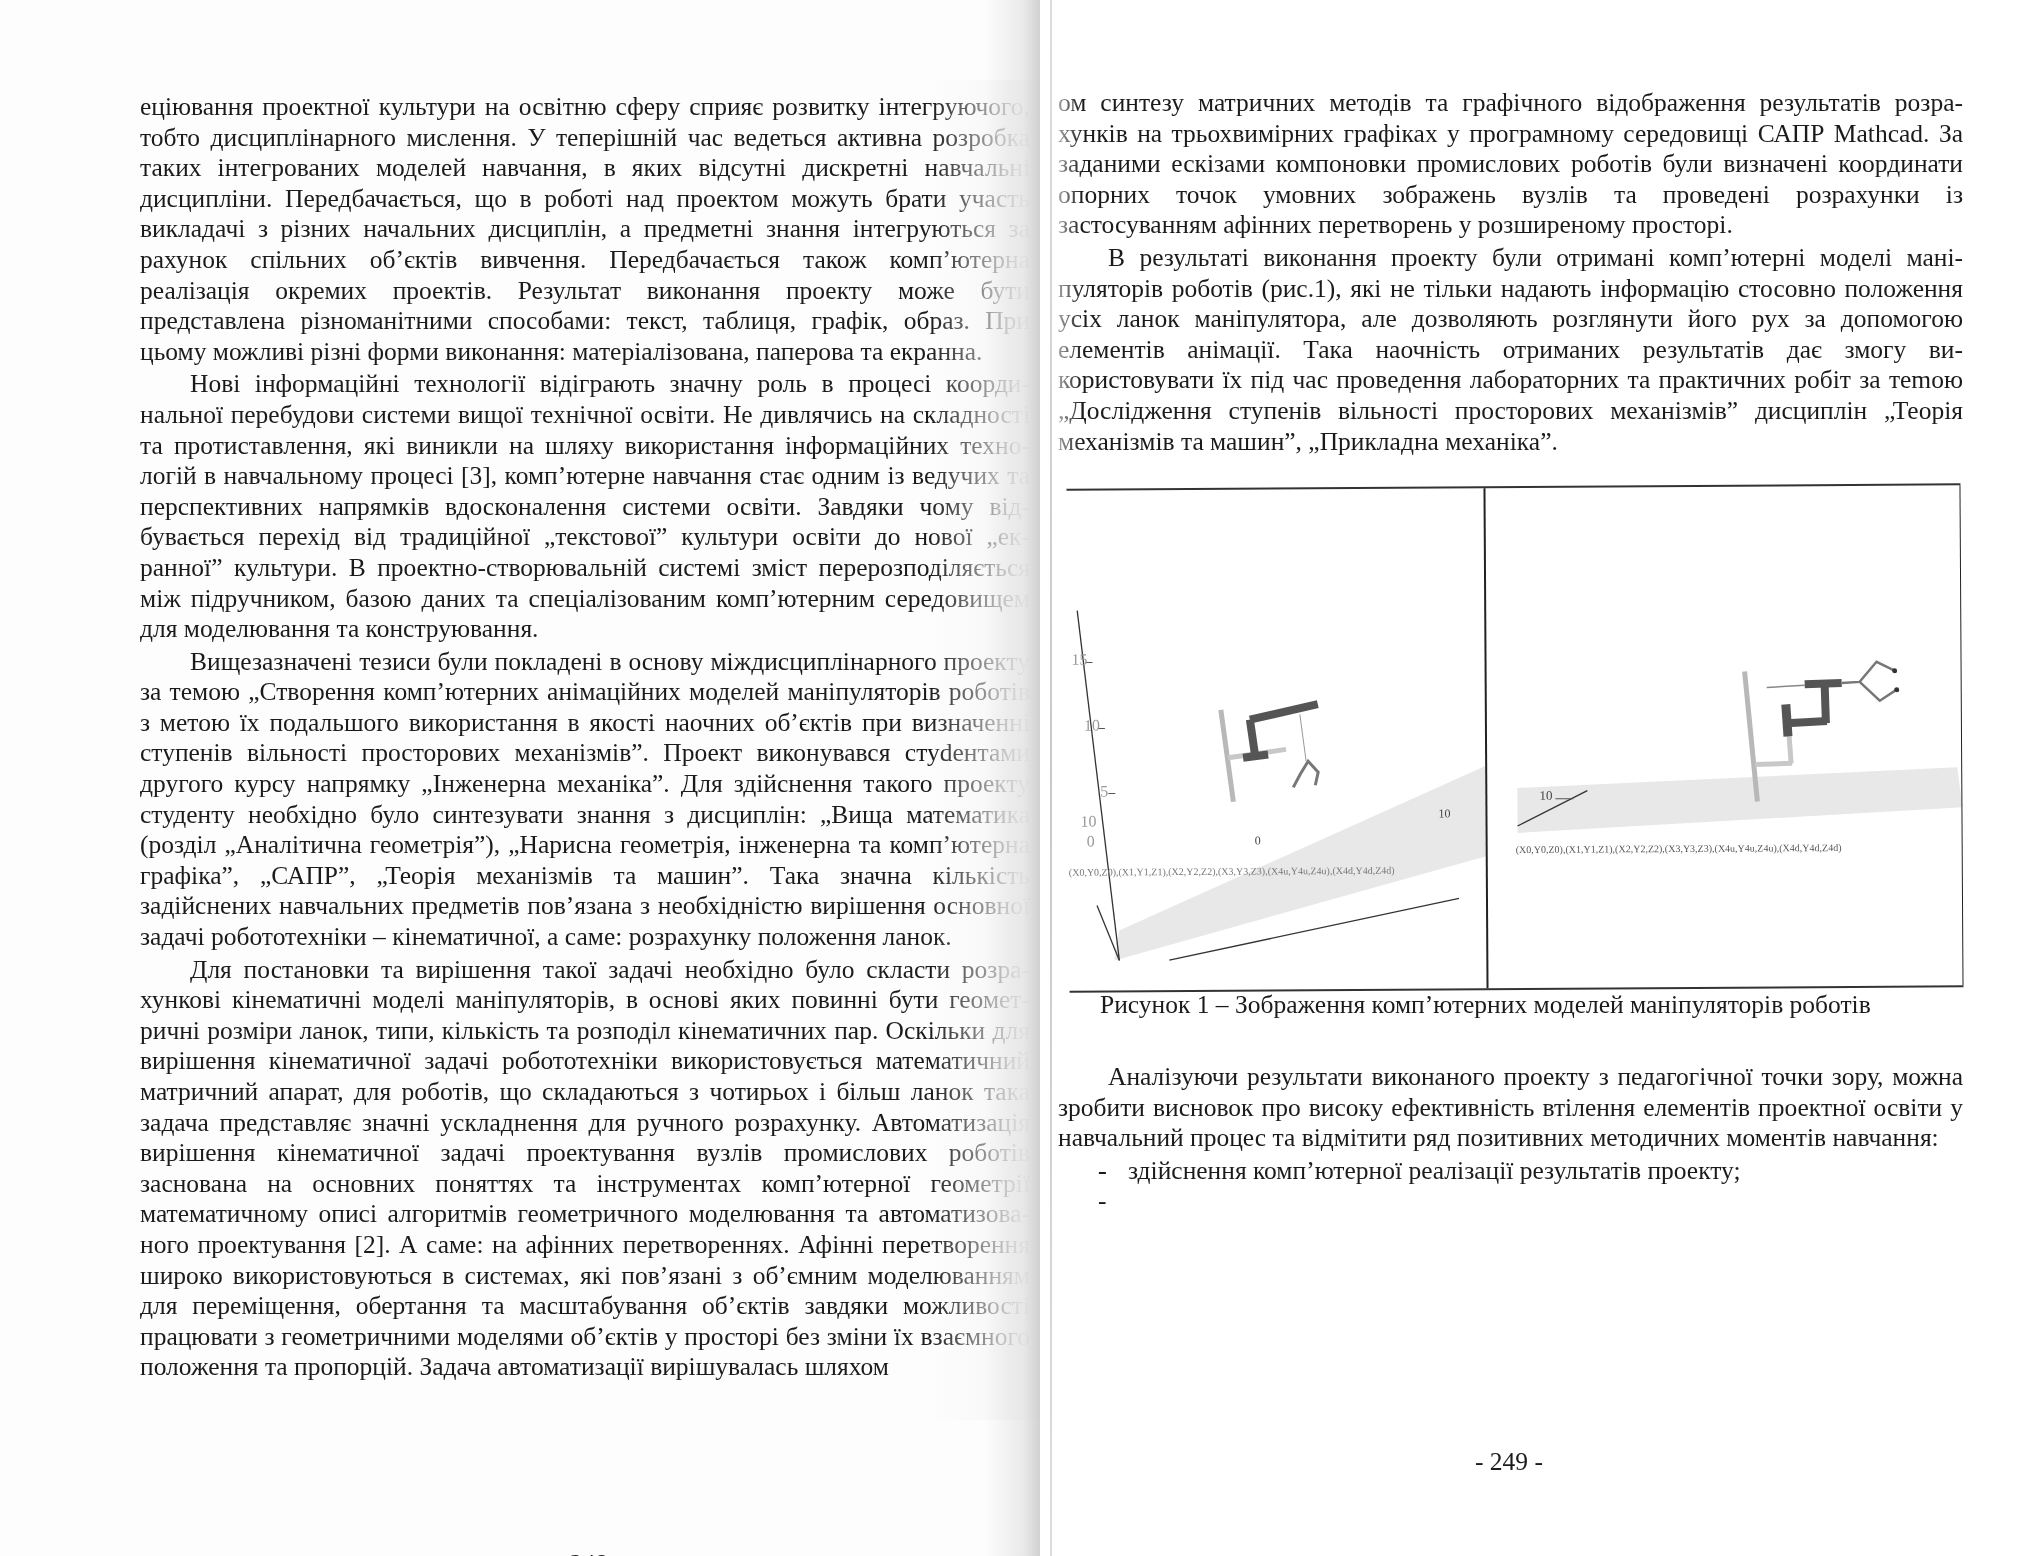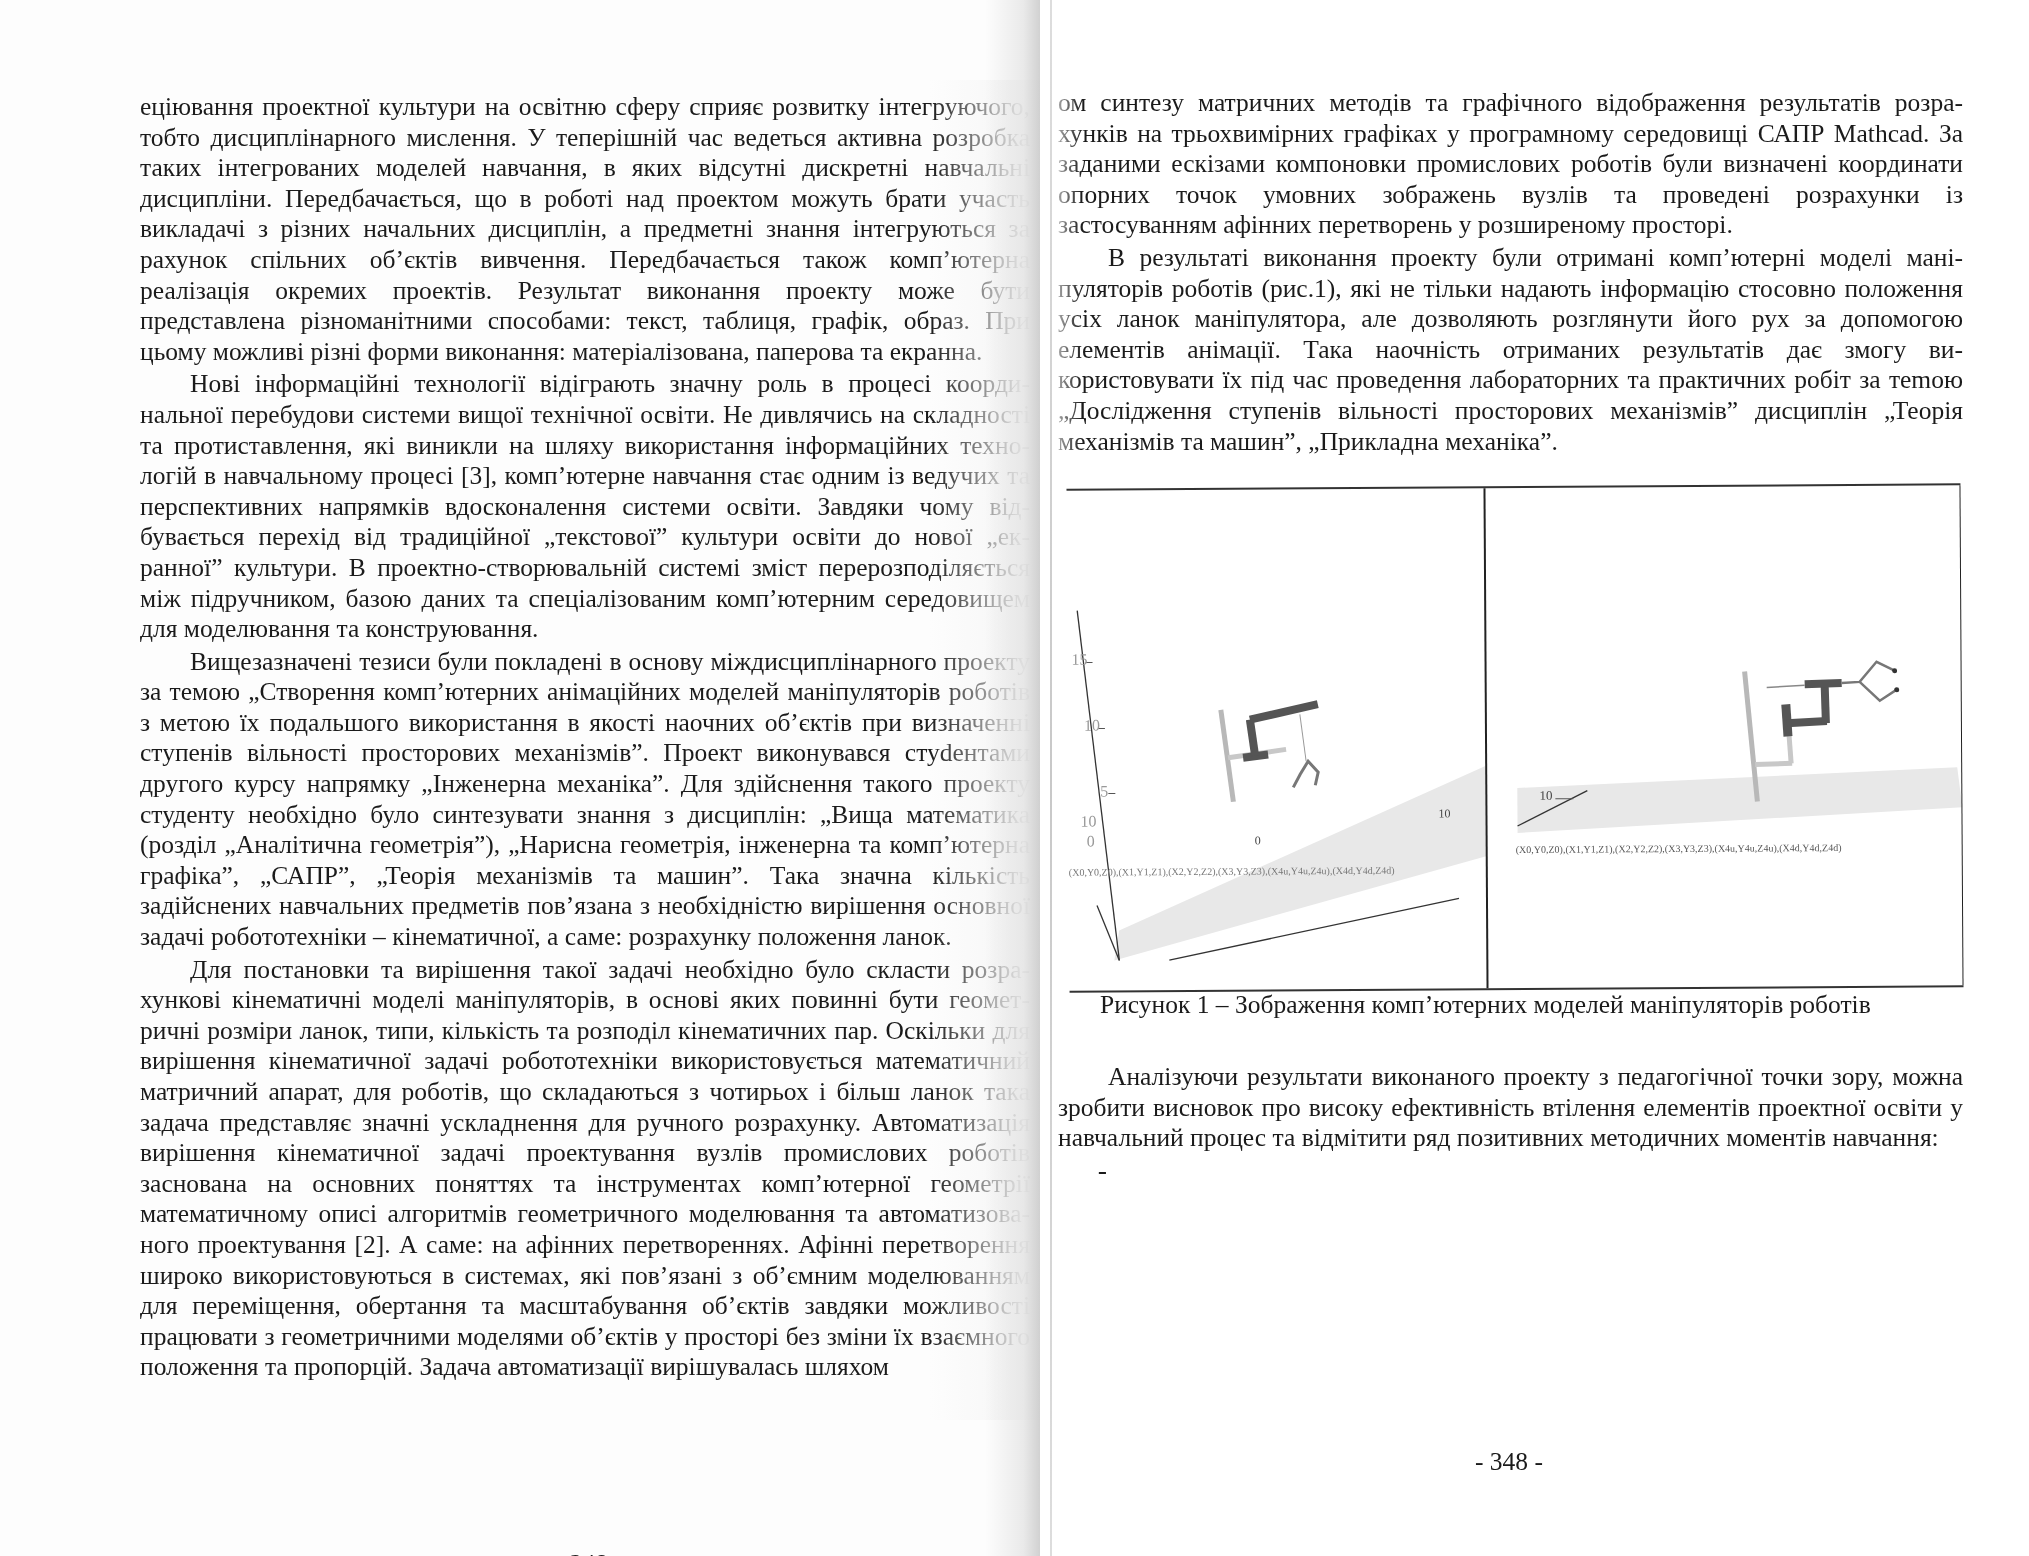--- a/index.html
+++ b/index.html
@@ -156,18 +156,18 @@
   <div class="fig-edge-right"></div>
 </div>
 
 <div id="figure-caption">Рисунок 1 – Зображення комп’ютерних моделей маніпуляторів роботів</div>
 
 <div class="text-block" id="right-text-bottom">
   <p class="para indent">Аналізуючи результати виконаного проекту з педагогічної точки зору, можна зробити висновок про високу ефективність втілення елементів проект­ної освіти у навчальний процес та відмітити ряд позитивних методичних мо­ментів навчання:</p>
   <ul class="bullets">
     <li><span class="dash">-</span></li>
     <li><span class="dash">-</span></li>
-    <li><span class="dash">-</span></li>
+    <li><span class="dash">-</span><span>здійснення комп’ютерної реалізації результатів проекту;</span></li>
     <li><span class="dash">-</span></li>
   </ul>
 </div>
 
-<div class="page-number" id="page-num-right">- 348 -</div>
+<div class="page-number" id="page-num-right">- 249 -</div>
 
 </body></html>

